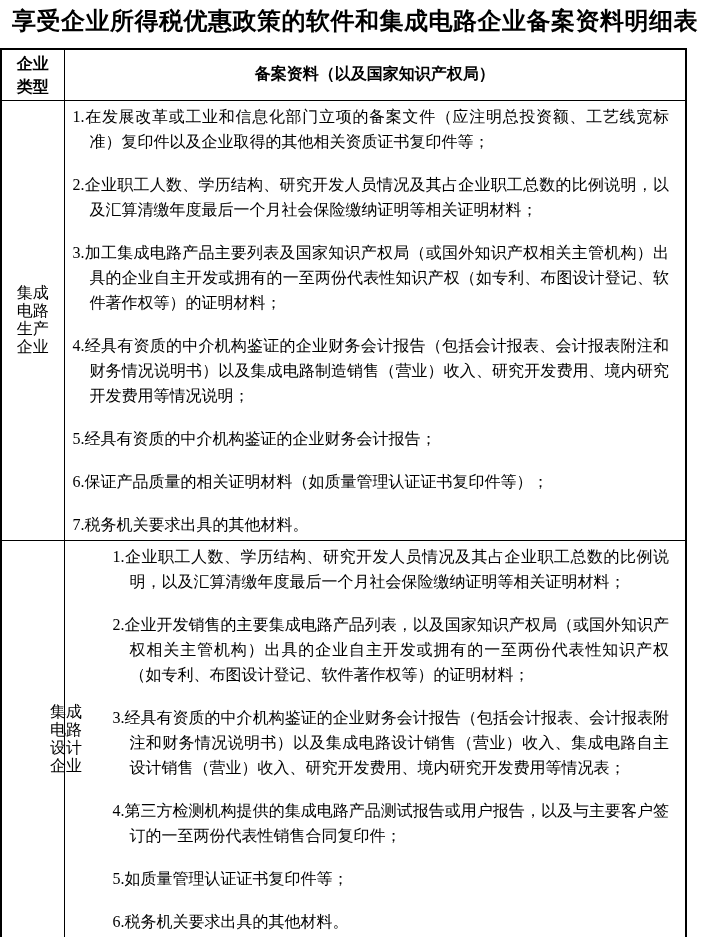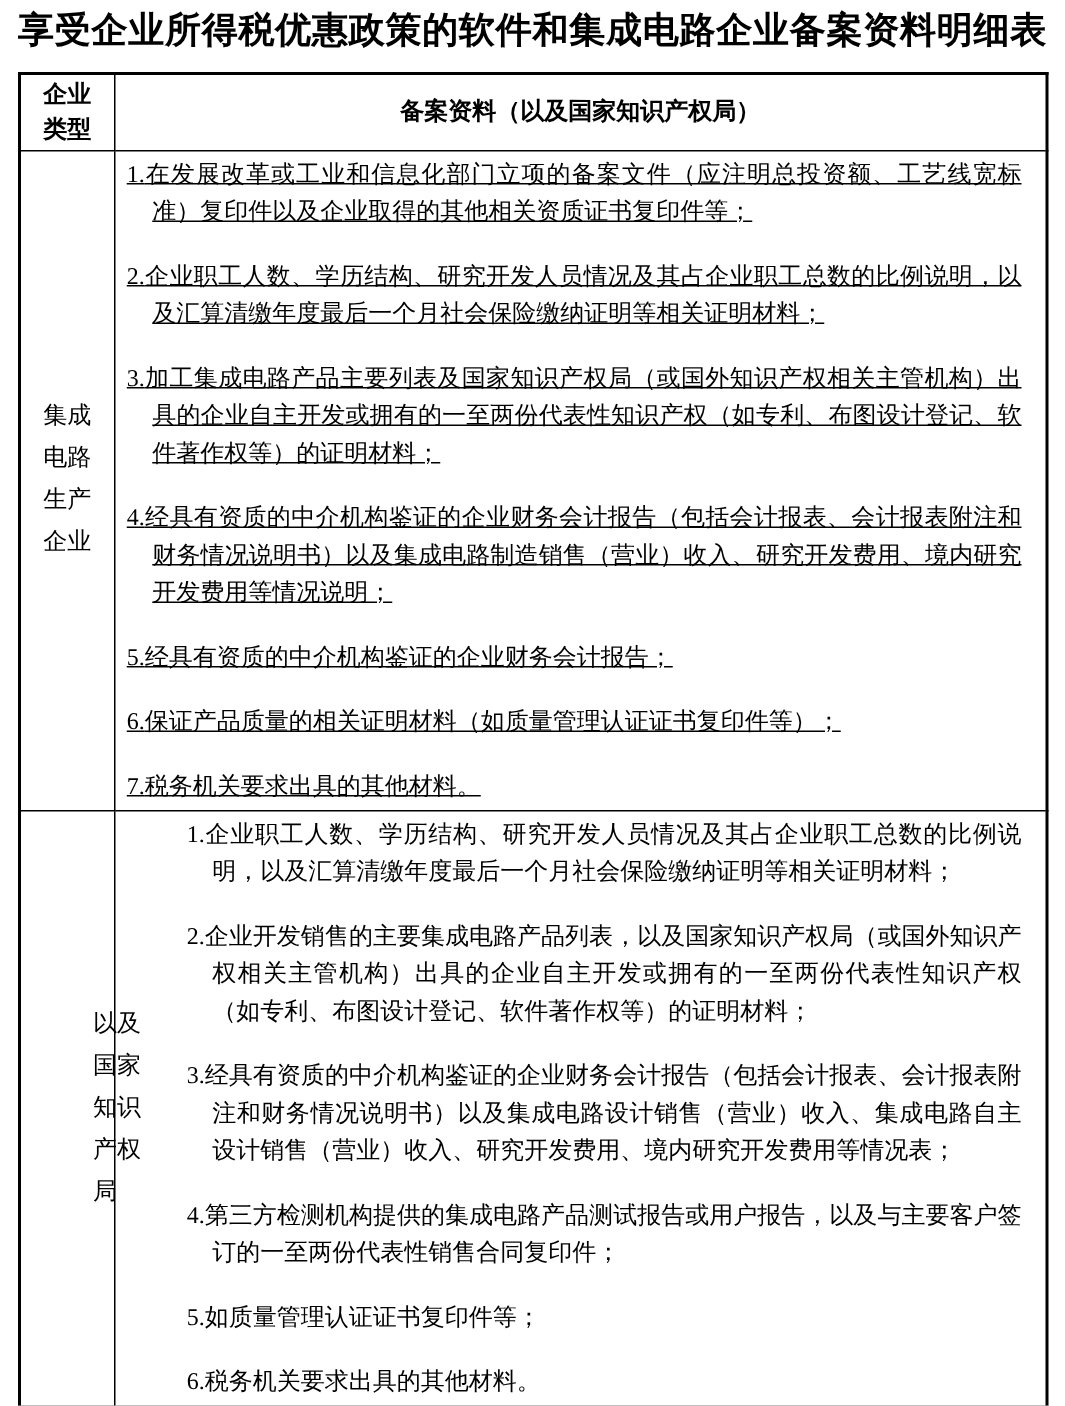--- a/index.html
+++ b/index.html
@@ -18,21 +18,20 @@
   .page-title {
     margin: 6px 0 11px 0;
     text-align: center;
     font-size: 24px;
     line-height: 31px;
     font-weight: bold;
     letter-spacing: 0.5px;
     white-space: nowrap;
   }
   table.doc-table {
-    margin-left: 12px;
     width: 685px;
     border-collapse: collapse;
     table-layout: fixed;
     border: 2px solid #000000;
   }
   .doc-table th,
   .doc-table td {
     border: 1px solid #000000;
     font-size: 16px;
     font-weight: normal;
@@ -52,39 +51,39 @@
     word-break: break-all;
     text-align: center;
   }
   td.type-cell {
     text-align: center;
     vertical-align: middle;
   }
   td.type-cell .wrap-2col {
     display: inline-block;
     width: 2em;
-    line-height: 28px;
+    line-height: 18px;
     word-break: break-all;
-    text-align: left;
+    text-align: center;
   }
   td.materials-cell {
     vertical-align: top;
     padding: 3px 16px 3px 8px;
     line-height: 25px;
   }
   td.materials-cell p.item {
     margin: 0 0 18px 0;
     padding-left: 17px;
     text-indent: -17px;
     text-align: justify;
   }
   td.materials-cell p.item:last-child {
     margin-bottom: 0;
   }
-  .row-producer td { height: 437px; text-decoration: underline; }
+  .row-producer td { height: 437px; }
   .row-designer td { height: 392px; padding-left: 48px; }
 </style>
 </head>
 <body>
 
 <h1 class="page-title">享受企业所得税优惠政策的软件和集成电路企业备案资料明细表</h1>
 
 <table class="doc-table">
   <colgroup>
     <col class="col-type">
@@ -110,21 +109,21 @@
         <p class="item"><span class="num">2.</span><span>企业职工人数、学历结构、研究开发人员情况及其占企业职工总数的比例说明，以及汇算清缴年度最后一个月社会保险缴纳证明等相关证明材料；</span></p>
         <p class="item"><span class="num">3.</span><span>加工集成电路产品主要列表及国家知识产权局（或国外知识产权相关主管机构）出具的企业自主开发或拥有的一至两份代表性知识产权（如专利、布图设计登记、软件著作权等）的证明材料；</span></p>
         <p class="item"><span class="num">4.</span><span>经具有资质的中介机构鉴证的企业财务会计报告（包括会计报表、会计报表附注和财务情况说明书）以及集成电路制造销售（营业）收入、研究开发费用、境内研究开发费用等情况说明；</span></p>
         <p class="item"><span class="num">5.</span><span>经具有资质的中介机构鉴证的企业财务会计报告；</span></p>
         <p class="item"><span class="num">6.</span><span>保证产品质量的相关证明材料（如质量管理认证证书复印件等）；</span></p>
         <p class="item"><span class="num">7.</span><span>税务机关要求出具的其他材料。</span></p>
       </td>
     </tr>
     <tr class="row-designer">
       <td class="type-cell">
-        <span class="wrap-2col">以及国家知识产权局</span>
+        <span class="wrap-2col">集成电路设计企业</span>
       </td>
       <td class="materials-cell">
         <p class="item"><span class="num">1.</span><span>企业职工人数、学历结构、研究开发人员情况及其占企业职工总数的比例说明，以及汇算清缴年度最后一个月社会保险缴纳证明等相关证明材料；</span></p>
         <p class="item"><span class="num">2.</span><span>企业开发销售的主要集成电路产品列表，以及国家知识产权局（或国外知识产权相关主管机构）出具的企业自主开发或拥有的一至两份代表性知识产权（如专利、布图设计登记、软件著作权等）的证明材料；</span></p>
         <p class="item"><span class="num">3.</span><span>经具有资质的中介机构鉴证的企业财务会计报告（包括会计报表、会计报表附注和财务情况说明书）以及集成电路设计销售（营业）收入、集成电路自主设计销售（营业）收入、研究开发费用、境内研究开发费用等情况表；</span></p>
         <p class="item"><span class="num">4.</span><span>第三方检测机构提供的集成电路产品测试报告或用户报告，以及与主要客户签订的一至两份代表性销售合同复印件；</span></p>
         <p class="item"><span class="num">5.</span><span>如质量管理认证证书复印件等；</span></p>
         <p class="item"><span class="num">6.</span><span>税务机关要求出具的其他材料。</span></p>
       </td>
     </tr>

